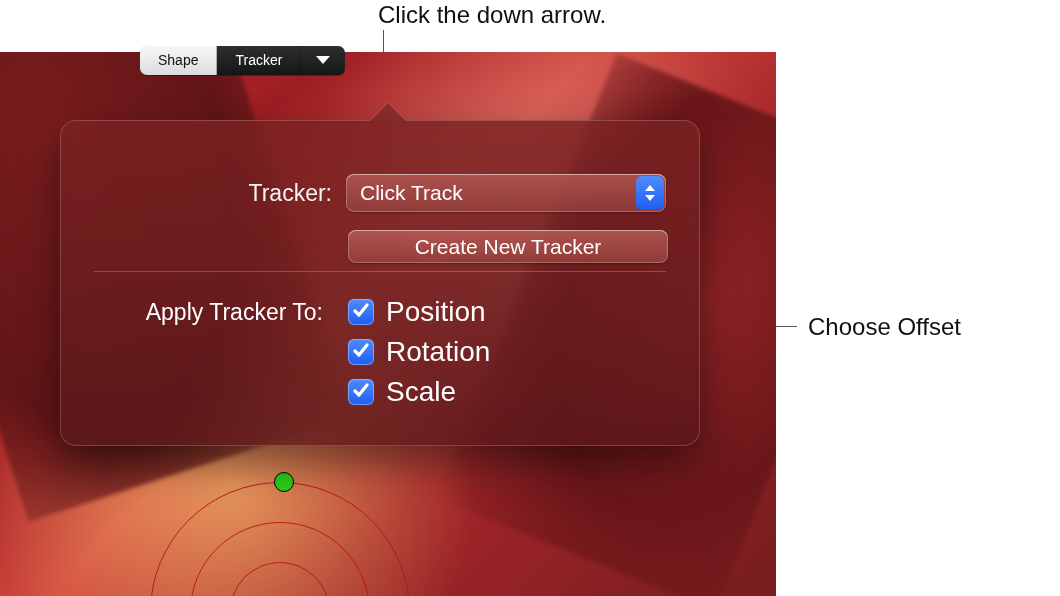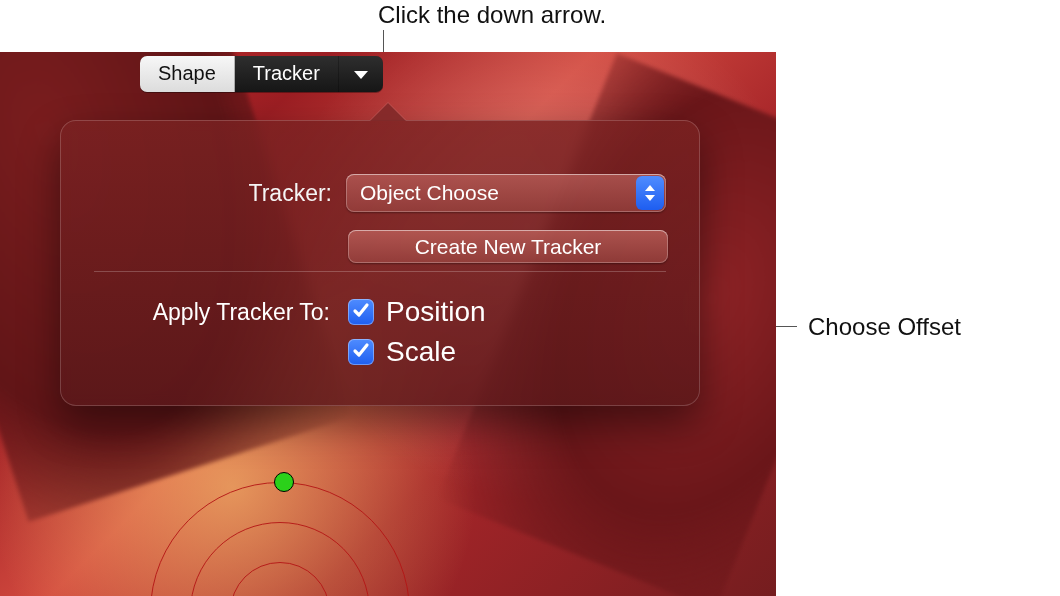--- a/index.html
+++ b/index.html
@@ -71,26 +71,26 @@
     width: 20px; height: 20px;
     background: #2bd11a;
     border: 1px solid #000;
     border-radius: 50%;
   }
 
   
   .seg {
     position: absolute;
     left: 140px;
-    top: 56px;
+    top: 46px;
     display: flex;
     border-radius: 7px;
     overflow: hidden;
     box-shadow: 0 1px 0 rgba(0,0,0,0.35), inset 0 0 0 1px rgba(0,0,0,0.25);
-    font-size: 20px;
+    font-size: 14px;
   }
   .seg-item {
     padding: 6px 18px 7px;
     background: linear-gradient(#f7f7f7, #dcdcdc);
     color: #111;
     border-right: 1px solid rgba(0,0,0,0.25);
     cursor: default;
   }
   .seg-item.active {
     background: linear-gradient(#2e2e2e, #161616);
@@ -202,21 +202,21 @@
   }
 
   .check-row {
     display: flex;
     align-items: center;
     margin-bottom: 8px;
   }
   .check-row .label {
     width: 254px;
     text-align: right;
-    padding-right: 18px;
+    padding-right: 25px;
     font-size: 23px;
   }
   .check-row.nohead .label { visibility: hidden; }
   .checkbox {
     width: 26px; height: 26px;
     border-radius: 6px;
     background: linear-gradient(#4f8cff, #1e5ef0);
     box-shadow: inset 0 0 0 1px rgba(255,255,255,0.35);
     display: flex;
     align-items: center;
@@ -262,40 +262,49 @@
           </svg>
       </span>
     </div>
   </div>
 
   <div class="popover">
 
     <div class="row">
       <div class="label">Tracker:</div>
       <div class="popup-btn">
-        <span>Object Choose</span>
+        <span>Click Track</span>
         <span class="stepper"></span>
       </div>
     </div>
 
     <div class="push-btn">Create New Tracker</div>
 
     <div class="hr"></div>
 
 
     <div class="check-row">
       <div class="label">Apply Tracker To:</div>
       <div class="checkbox">
         <span><svg viewBox="0 0 18 18">
               <path d="M3 10 L7 14 L15 4"></path>
             </svg></span>
       </div>
       <div class="check-label">Position</div>
     </div>
 
+    <div class="check-row nohead">
+      <div class="label">.</div>
+      <div class="checkbox">
+        <span><svg viewBox="0 0 18 18">
+              <path d="M3 10 L7 14 L15 4"></path>
+            </svg></span>
+      </div>
+      <div class="check-label">Rotation</div>
+    </div>
 
     <div class="check-row nohead">
       <div class="label">.</div>
       <div class="checkbox">
         <span><svg viewBox="0 0 18 18">
               <path d="M3 10 L7 14 L15 4"></path>
             </svg></span>
       </div>
       <div class="check-label">Scale</div>
     </div>

